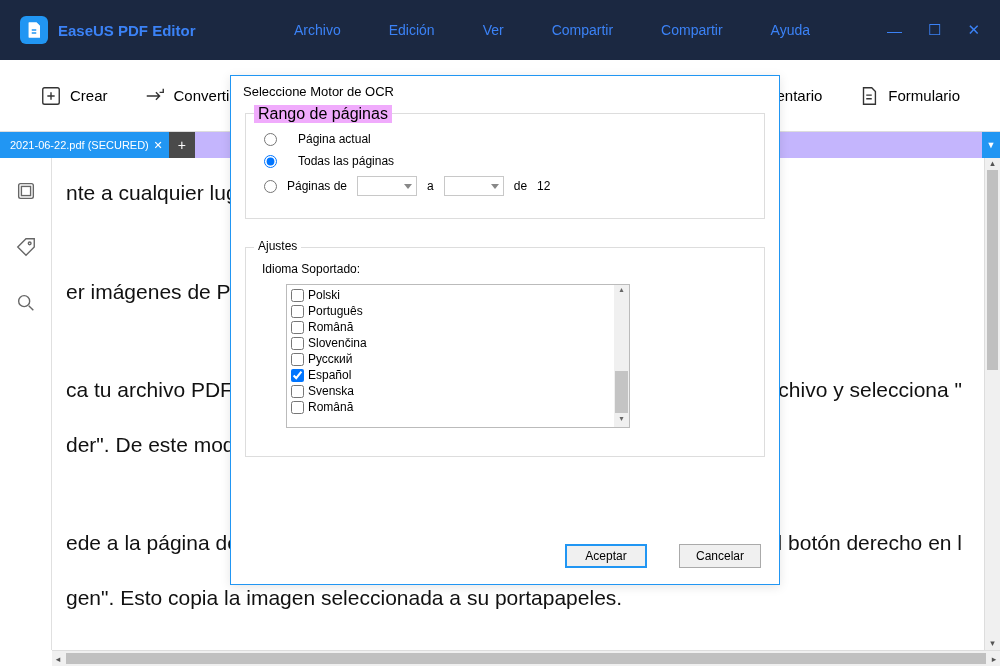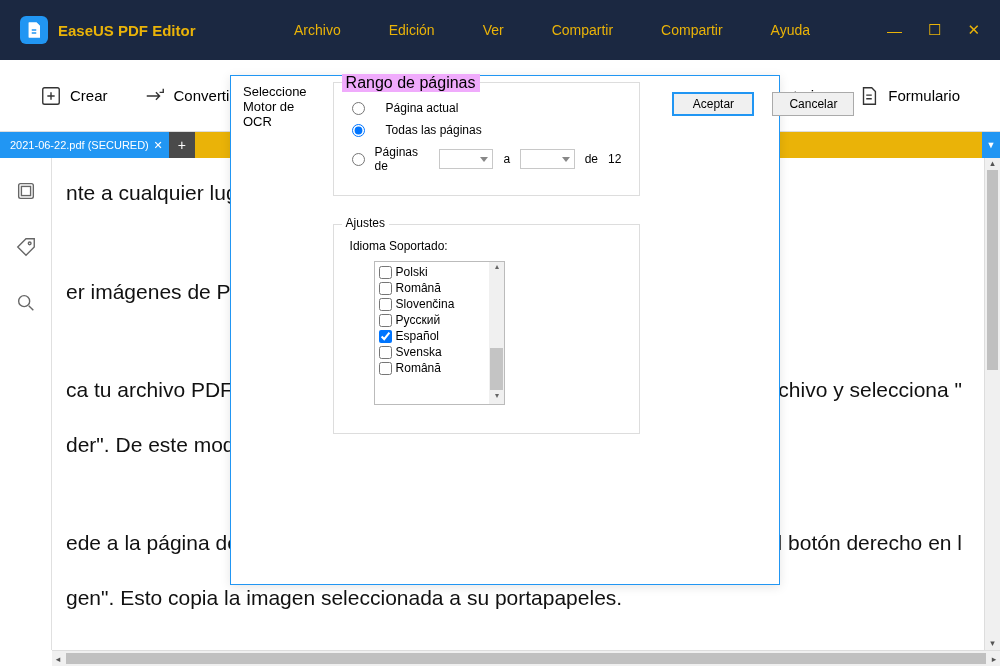--- a/index.html
+++ b/index.html
@@ -1,36 +1,36 @@
 <!DOCTYPE html>
 <html><head>
 <meta charset="utf-8">
 <style>
 * { box-sizing: border-box; margin: 0; padding: 0; font-family: "Segoe UI", Arial, sans-serif; }
 body { width: 1000px; height: 666px; overflow: hidden; background: #fff; position: relative; }
 
 
-.titlebar { height: 60px; background: #1b2841; color: #eab308; display: flex; align-items: center; padding: 8px 20px; }
+.titlebar { height: 60px; background: #1b2841; color: #3b82f6; display: flex; align-items: center; padding: 8px 20px; }
 .logo-wrap { display: flex; align-items: center; gap: 10px; }
 .logo-icon { width: 28px; height: 28px; background: #2196f3; border-radius: 6px; display: flex; align-items: center; justify-content: center; }
 .logo-icon svg { width: 18px; height: 18px; }
 .app-title { font-weight: 600; font-size: 15px; }
 .menu-bar { display: flex; gap: 48px; margin-left: auto; margin-right: auto; padding-left: 60px;}
 .menu-bar span { font-size: 14px; cursor: pointer; }
 .win-controls { display: flex; gap: 26px; margin-left: auto; align-items: center; }
 .win-controls span { font-size: 15px; cursor: pointer; }
 
 
 .toolbar { height: 72px; background: #fff; border-bottom: 1px solid #ddd; display: flex; align-items: center; padding: 0 40px; gap: 36px;}
 .tool-btn { display: flex; align-items: center; gap: 8px; cursor: pointer; font-size: 15px; }
 .tool-btn .ticon { width: 22px; height: 22px; display: flex; align-items: center; justify-content: center; }
 .toolbar .spacer { flex: 1; }
 
 
-.tabstrip { height: 26px; background: #eab308; display: flex; align-items: stretch; position: relative;}
+.tabstrip { height: 26px; background: #c4b5fd; display: flex; align-items: stretch; position: relative;}
 .doc-tab { background: #2196f3; color: #fff; font-size: 11px; padding: 0 20px 0 10px; display: flex; align-items: center; position: relative; min-width: 160px;}
 .doc-tab .close-x { position: absolute; right: 6px; font-size: 11px; }
 .add-tab { width: 26px; background: #4a4a4a; color: #fff; display: flex; align-items: center; justify-content: center; font-size: 14px; cursor: pointer; }
 .tabstrip .drop-arrow { margin-left: auto; width: 18px; background: #2196f3; color: #fff; display: flex; align-items: center; justify-content: center; font-size: 9px;}
 
 
 .content-wrap { display: flex; height: calc(666px - 60px - 72px - 26px - 16px); }
 .side-rail { width: 52px; border-right: 1px solid #e0e0e0; display: flex; flex-direction: column; align-items: center; padding-top: 22px; gap: 34px; }
 .side-rail .ricon { width: 22px; height: 22px; color: #666; cursor: pointer; }
 .doc-area { flex: 1; padding: 8px 10px 0 14px; position: relative; overflow: hidden; }
@@ -40,21 +40,21 @@
 .vscroll .arr-up, .vscroll .arr-down { position: absolute; left:0; right:0; height: 12px; text-align:center; font-size:9px; color:#555;}
 .vscroll .arr-up { top:0;} .vscroll .arr-down { bottom:0;}
 
 
 .hscroll { height: 16px; background: #f0f0f0; border-top: 1px solid #ddd; margin-left: 52px; position: relative;}
 .hscroll .thumb { position: absolute; left: 14px; right: 14px; top: 2px; bottom: 2px; background: #c0c0c0; }
 .hscroll .al, .hscroll .ar { position: absolute; top:0; bottom:0; width:12px; text-align:center; font-size:9px; color:#555; line-height:16px;}
 .hscroll .al{left:0;} .hscroll .ar{right:0;}
 
 
-.dialog { position: absolute; left: 230px; top: 75px; width: 550px; height: 510px; background: #fff; border: 1px solid #2196f3; box-shadow: 0 2px 10px rgba(0,0,0,0.1); display: flex; flex-direction: row; }
+.dialog { position: absolute; left: 230px; top: 75px; width: 550px; height: 510px; background: #fff; border: 1px solid #2196f3; box-shadow: 0 2px 10px rgba(0,0,0,0.1); display: flex; flex-direction: column; }
 .dialog-title { padding: 8px 12px; font-size: 13px; border-bottom: none; }
 .dialog-body { flex: 1; padding: 0 14px; }
 .groupbox { border: 1px solid #ddd; margin-top: 6px; padding: 10px 14px 14px 14px; position: relative; }
 .groupbox .legend { position: absolute; top: -9px; left: 8px; background: #f0abfc; padding: 0 4px; font-size: 16px; }
 .radio-row { display: flex; align-items: center; gap: 21px; margin: 8px 4px; font-size: 12px; }
 .radio-row input[type=radio] { margin: 0; }
 .page-from-row { display: flex; align-items: center; gap: 10px; margin: 8px 4px; font-size: 12px;}
 .page-from-row .combo { width: 60px; height: 20px; border: 1px solid #c8c8c8; position: relative; background: #fff;}
 .page-from-row .combo::after { content: ""; position: absolute; right: 4px; top: 7px; border-left: 4px solid transparent; border-right: 4px solid transparent; border-top: 5px solid #888; }
 
@@ -63,21 +63,21 @@
 .subtitle { font-size: 12px; margin: 4px 2px 8px 2px; }
 .lang-list { border: 1px solid #bbb; height: 144px; margin-left: 26px; margin-right: 120px; position: relative; overflow: hidden; }
 .lang-inner { padding: 2px 4px; }
 .lang-item { display: flex; align-items: center; gap: 4px; font-size: 12px; line-height: 16px; }
 .lang-item input { margin: 0; }
 .lang-scroll { position: absolute; right: 0; top: 0; bottom: 0; width: 15px; background: #f0f0f0;}
 .lang-scroll .lthumb { position: absolute; top: 86px; bottom: 14px; left: 1px; right: 1px; background: #c4c4c4;}
 .lang-scroll .lup, .lang-scroll .ldown { position:absolute; left:0; right:0; height:13px; font-size:8px; text-align:center; color:#666;}
 .lang-scroll .lup{top:0;} .lang-scroll .ldown{bottom:0;}
 
-.dialog-footer { padding: 16px 18px; display: flex; justify-content: flex-end; gap: 18px; }
+.dialog-footer { padding: 16px 18px; display: flex; justify-content: flex-end; gap: 32px; }
 .dlg-btn { min-width: 82px; height: 24px; border: 1px solid #aaa; background: #f0f0f0; font-size: 12px; cursor: pointer; }
 .dlg-btn.primary { border: 2px solid #2196f3; }
 
 </style>
 </head>
 <body>
 
 <div class="titlebar">
   <div class="logo-wrap">
     <div class="logo-icon">
@@ -220,20 +220,24 @@
       <div class="legend">Ajustes</div>
       <div class="subtitle">Idioma Soportado:</div>
       <div class="lang-list">
         <div class="lang-inner" id="lang-inner">
             <label class="lang-item">
               <input type="checkbox" style="">
               <span>Polski</span>
             </label>
             <label class="lang-item">
               <input type="checkbox" style="">
+              <span>Português</span>
+            </label>
+            <label class="lang-item">
+              <input type="checkbox" style="">
               <span>Română</span>
             </label>
             <label class="lang-item">
               <input type="checkbox" style="">
               <span>Slovenčina</span>
             </label>
             <label class="lang-item">
               <input type="checkbox" style="">
               <span>Русский</span>
             </label>

